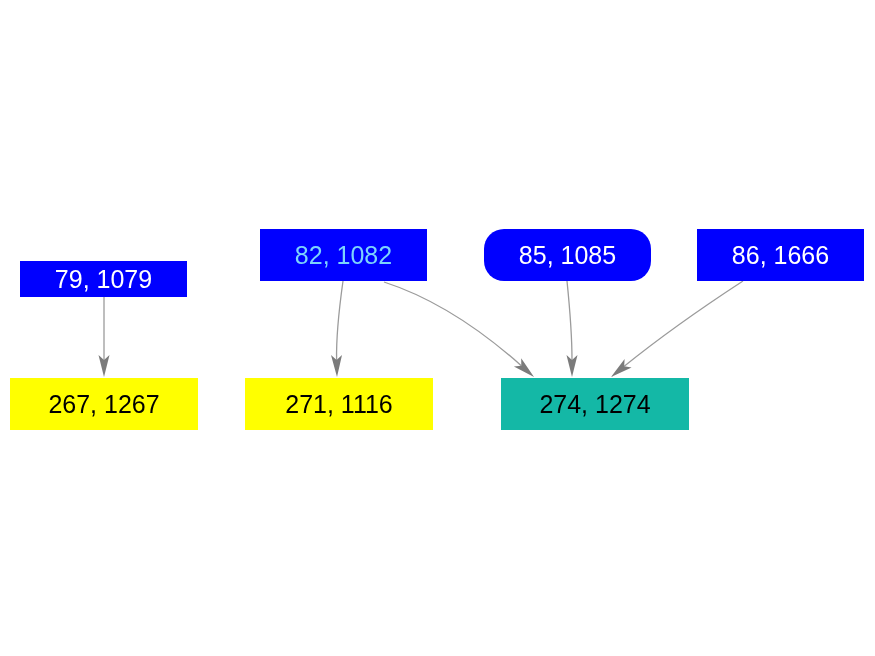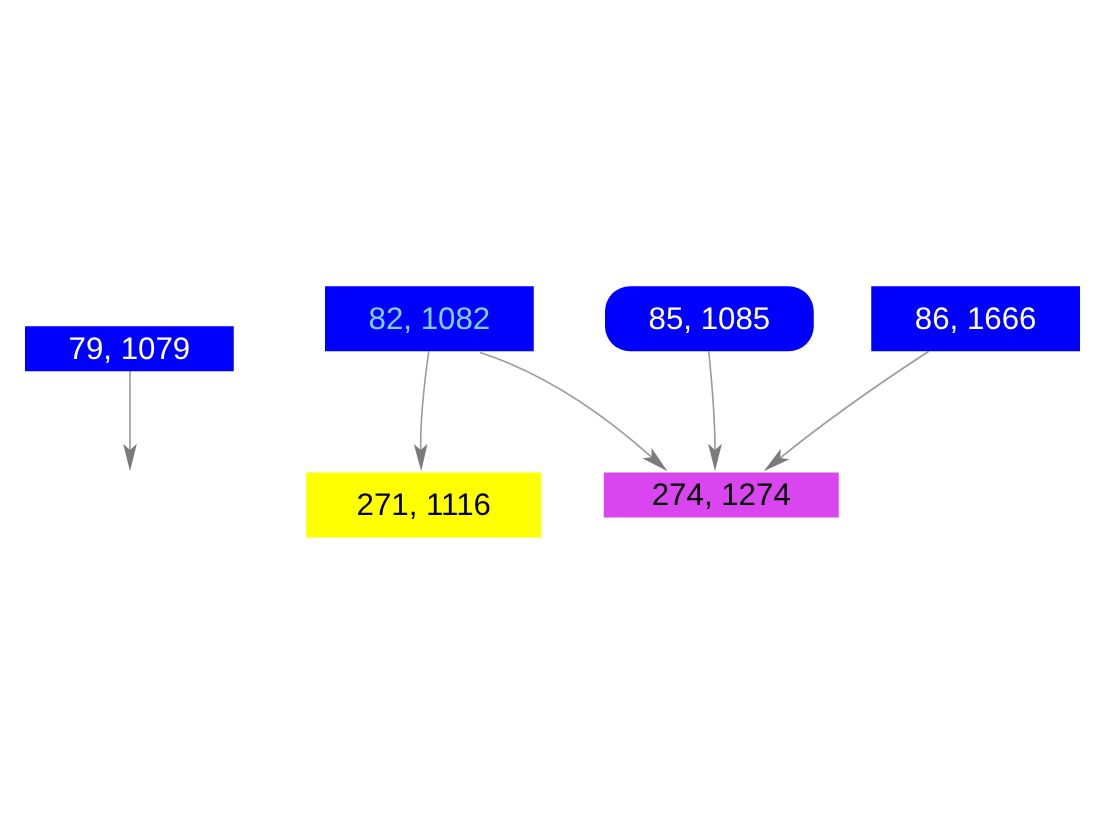--- a/index.html
+++ b/index.html
@@ -48,16 +48,17 @@
       <path d="M567,281 Q572,330 572.0,360.0" fill="none" stroke="#9b9b9b" stroke-width="1.3"></path>
       <polygon points="572,377 566.5,355.0 572.0,360.0 577.5,355.0" fill="#7b7b7b"></polygon>
       <path d="M743,281 Q674,326 624.2,366.3" fill="none" stroke="#9b9b9b" stroke-width="1.3"></path>
       <polygon points="611,377 624.6,358.9 624.2,366.3 631.6,367.4" fill="#7b7b7b"></polygon>
     </svg>
 
   <div class="node" style="left: 20px; top: 229px; width: 167px; height: 36px; background: rgb(0, 0, 255); color: rgb(255, 255, 255); margin-top: 32px;">79, 1079</div>
   <div class="node" style="left: 260px; top: 229px; width: 167px; height: 52px; background: rgb(0, 0, 255); color: #7dd3fc;">82, 1082</div>
   <div class="node" style="left: 484px; top: 229px; width: 167px; height: 52px; background: rgb(0, 0, 255); color: rgb(255, 255, 255); border-radius: 20px;">85, 1085</div>
   <div class="node" style="left: 697px; top: 229px; width: 167px; height: 52px; background: rgb(0, 0, 255); color: rgb(255, 255, 255);">86, 1666</div>
+  <div class="node" style="left: 10px; top: 378px; width: 188px; height: 52px; background: rgb(255, 255, 0); color: rgb(0, 0, 0);">267, 1267</div>
   <div class="node" style="left: 245px; top: 378px; width: 188px; height: 52px; background: rgb(255, 255, 0); color: rgb(0, 0, 0);">271, 1116</div>
-  <div class="node" style="left: 483px; top: 378px; width: 188px; height: 36px; background: #d946ef; color: rgb(0, 0, 0);">274, 1274</div>
+  <div class="node" style="left: 501px; top: 378px; width: 188px; height: 52px; background: #14b8a6; color: rgb(0, 0, 0);">274, 1274</div>
 
 </div>
 
 </body></html>

